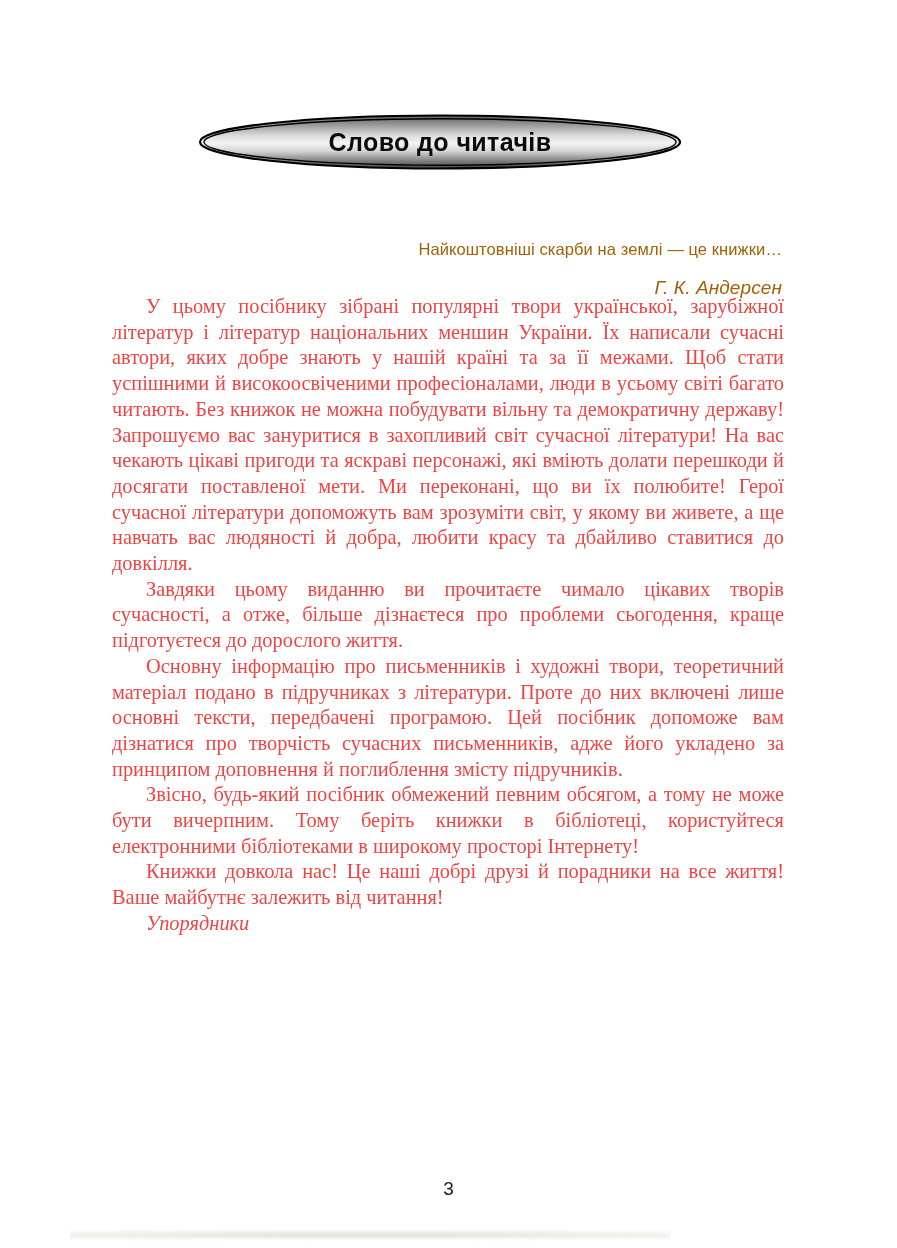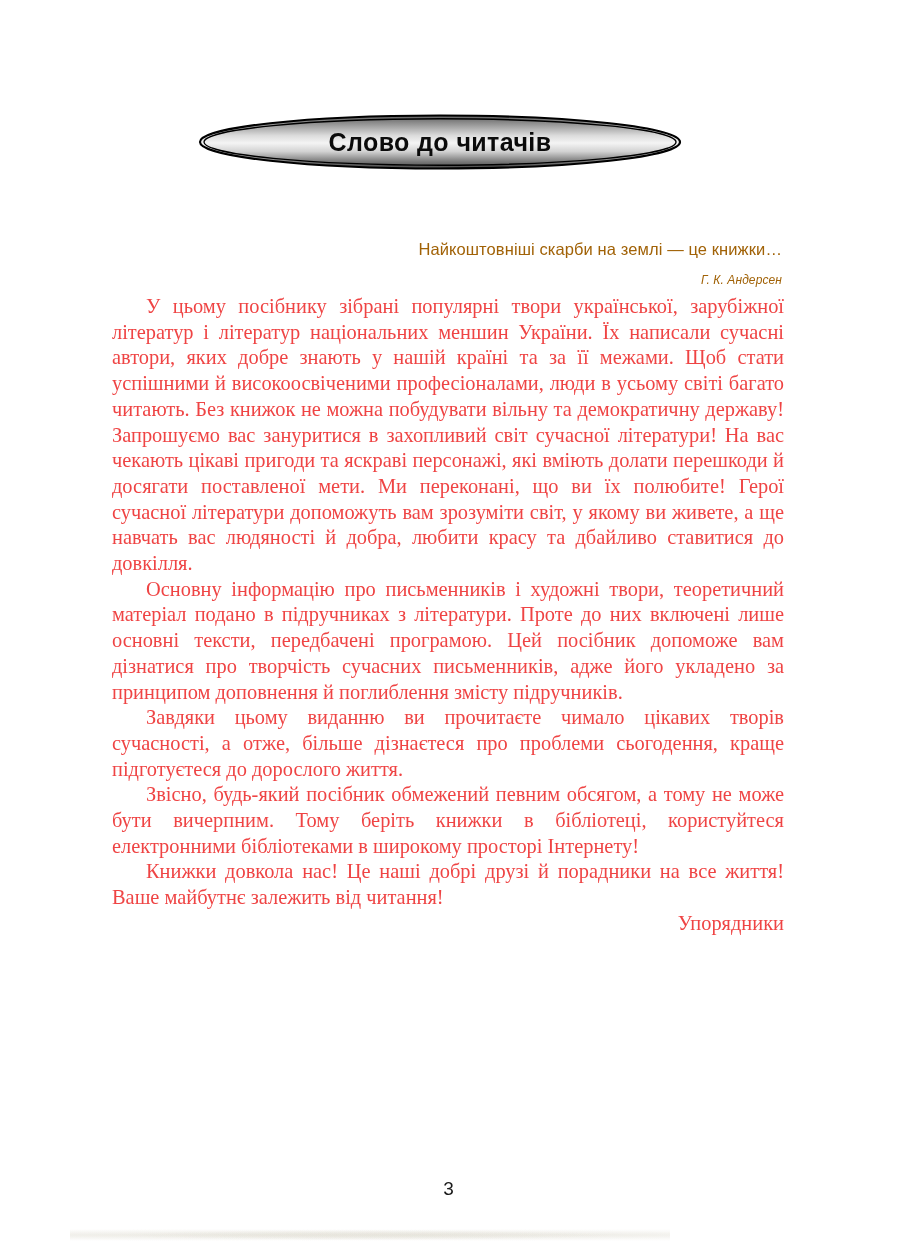--- a/index.html
+++ b/index.html
@@ -58,22 +58,22 @@
     font-family: "Liberation Sans", sans-serif;
     color: #a16207;
   }
   .epigraph-text {
     font-size: 16.5px;
     line-height: 22px;
     letter-spacing: 0.1px;
     white-space: nowrap;
   }
   .epigraph-source {
-    margin-top: 9px;
-    font-size: 12px;
+    margin-top: 17px;
+    font-size: 19px;
     line-height: 22px;
     font-style: italic;
     letter-spacing: 0.1px;
     text-align: right;
   }
 
   
   .body-copy {
     position: absolute;
     left: 112px;
@@ -87,22 +87,23 @@
     text-justify: inter-word;
     hyphens: auto;
     -webkit-hyphens: auto;
   }
   .body-copy p {
     margin: 0;
     text-indent: 34px;
   }
   .signature {
     margin-top: 2px;
-    text-align: right;
+    text-align: left;
     text-indent: 0;
+    font-style: italic;
     font-size: 20.4px;
     line-height: 25.7px;
   }
 
   
   .folio {
     position: absolute;
     left: 0;
     top: 1178px;
     width: 897px;
@@ -151,22 +152,22 @@
     <div class="banner-title">Слово до читачів</div>
   </div>
 
   <div class="epigraph">
     <div class="epigraph-text">Найкоштовніші скарби на землі — це книжки…</div>
     <div class="epigraph-source">Г. К. Андерсен</div>
   </div>
 
   <div class="body-copy">
     <p>У цьому посібнику зібрані популярні твори української, зарубіжної літератур і літератур національних меншин України. Їх написали сучасні автори, яких добре знають у нашій країні та за її межами. Щоб стати успішними й високоосвіченими професіоналами, люди в усьому світі багато читають. Без книжок не можна побудувати вільну та демократичну державу! Запрошуємо вас зануритися в захопливий світ сучасної літератури! На вас чекають цікаві пригоди та яскраві персонажі, які вміють долати перешкоди й досягати поставленої мети. Ми переконані, що ви їх полюбите! Герої сучасної літератури допоможуть вам зрозуміти світ, у якому ви живете, а ще навчать вас людяності й добра, любити красу та дбайливо ставитися до довкілля.</p>
+    <p>Завдяки цьому виданню ви прочитаєте чимало цікавих творів сучасності, а отже, більше дізнаєтеся про проблеми сьогодення, краще підготуєтеся до дорослого життя.</p>
     <p>Основну інформацію про письменників і художні твори, теоретичний матеріал подано в підручниках з літератури. Проте до них включені лише основні тексти, передбачені програмою. Цей посібник допоможе вам дізнатися про творчість  сучасних письменників, адже його укладено за принципом доповнення й поглиблення змісту підручників.</p>
-    <p>Завдяки цьому виданню ви прочитаєте чимало цікавих творів сучасності, а отже, більше дізнаєтеся про проблеми сьогодення, краще підготуєтеся до дорослого життя.</p>
     <p>Звісно, будь-який посібник обмежений певним обсягом, а тому не може бути вичерпним. Тому беріть книжки в бібліотеці, користуйтеся електронними бібліотеками в широкому просторі Інтернету!</p>
     <p>Книжки довкола нас! Це наші добрі друзі й порадники на все життя! Ваше майбутнє залежить від читання!</p>
     <p class="signature">Упорядники</p>
   </div>
 
   <div class="folio">3</div>
 
   <div class="scan-smudge"></div>
 
 </div>

